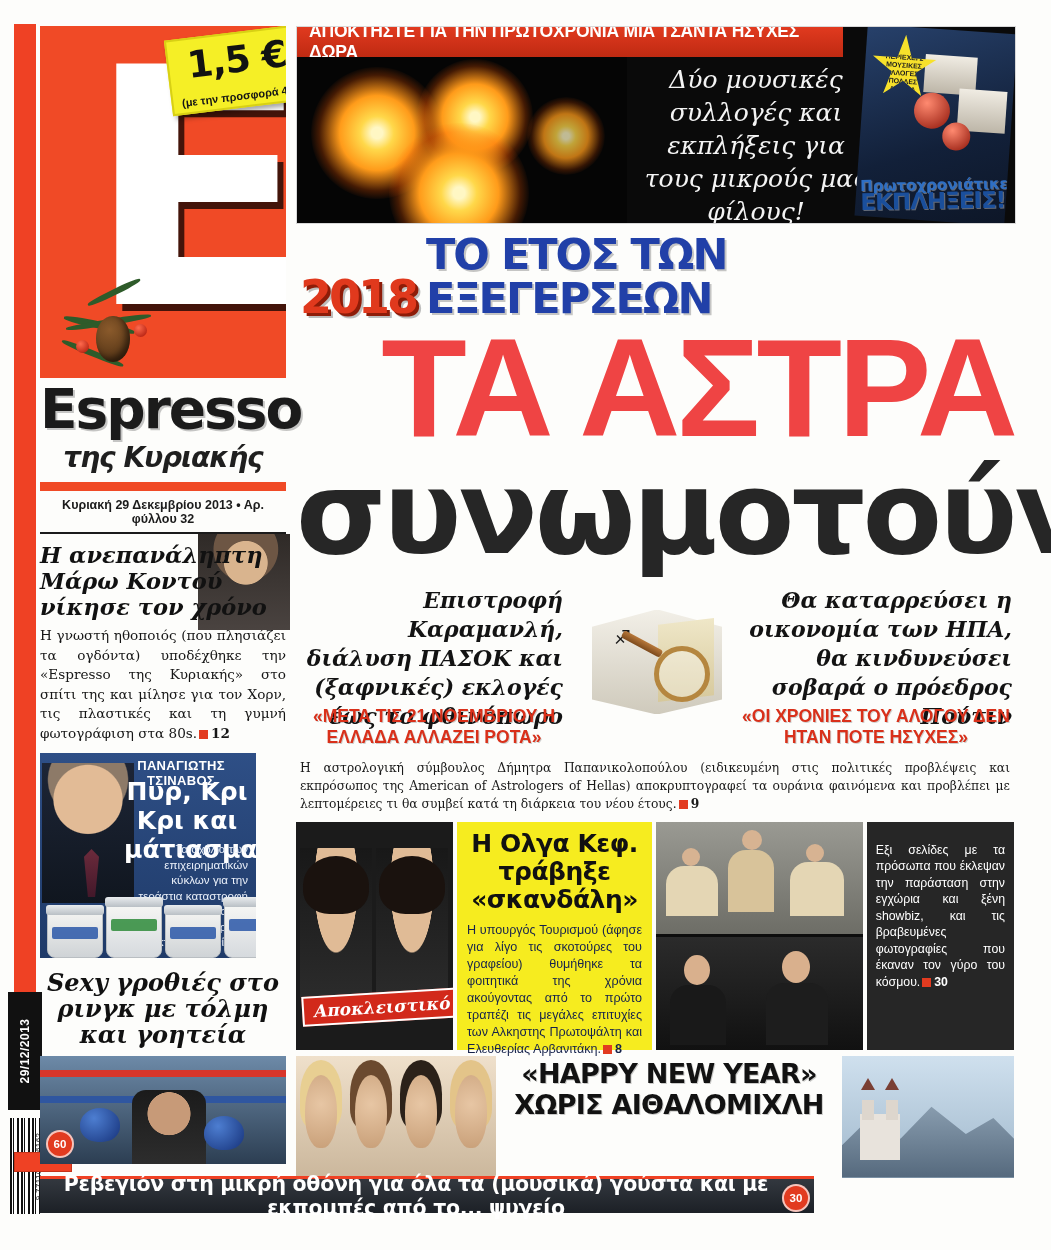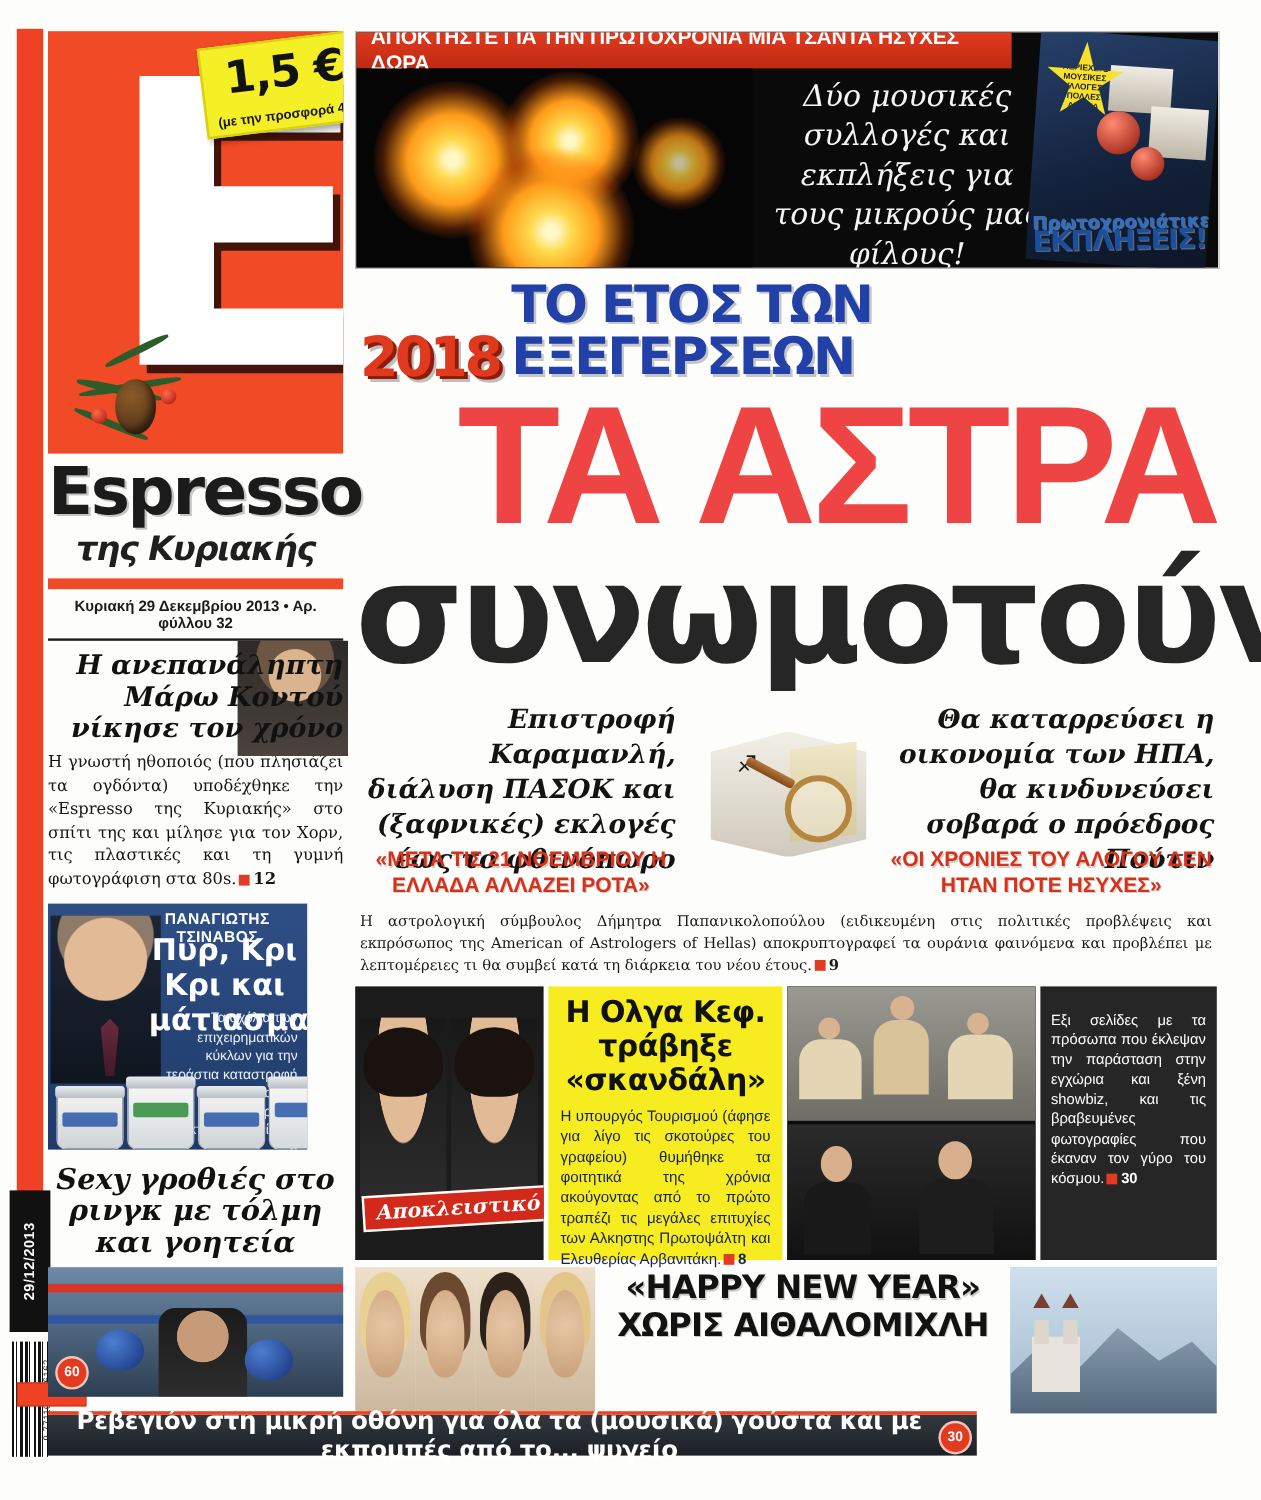--- a/index.html
+++ b/index.html
@@ -123,21 +123,21 @@
   }
   .col-rule{
     width:246px;height:2px;background:#1b1b1b;margin-top:6px;
   }
 
   
   .side-story{position:relative;width:246px;margin-top:8px;}
   .side-head{
     font-family:"DejaVu Serif","Liberation Serif",serif;
     font-style:italic;font-weight:bold;color:#111;
-    font-size:22.5px;line-height:26px;text-align:right;
+    font-size:22.5px;line-height:26px;text-align:left;
     position:relative;z-index:3;
   }
   .maro-photo{
     position:absolute;right:-4px;top:-8px;width:92px;height:96px;
     background:
       radial-gradient(circle at 52% 30%,#d9b48e 0 26%,transparent 27%),
       radial-gradient(circle at 52% 16%,#6d5644 0 34%,transparent 35%),
       linear-gradient(#2f2a27,#4a4340);
     z-index:1;
   }

